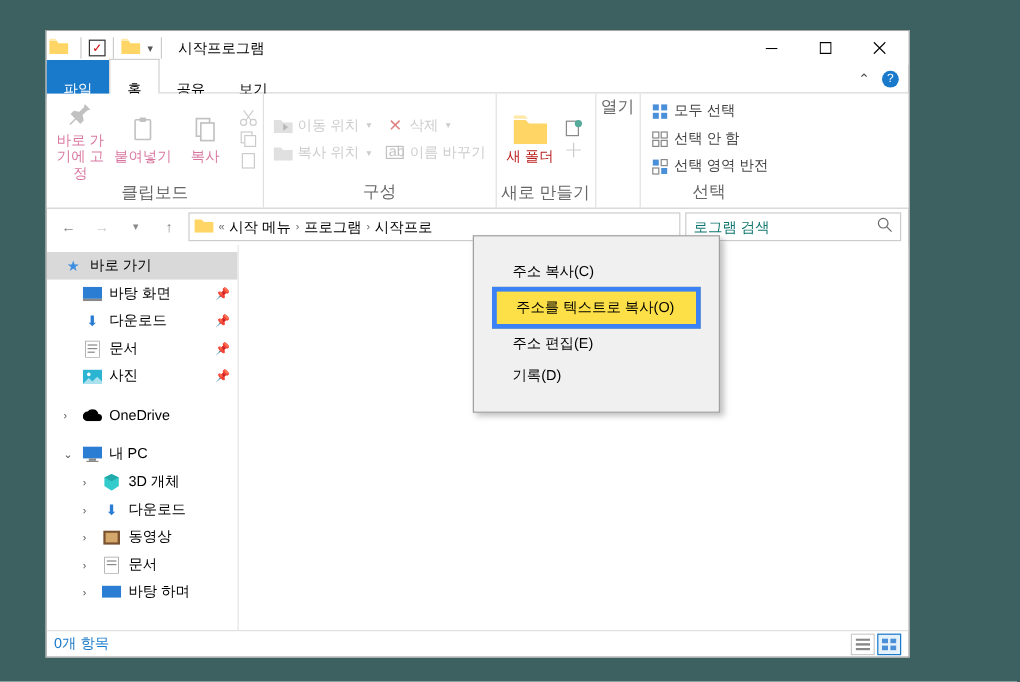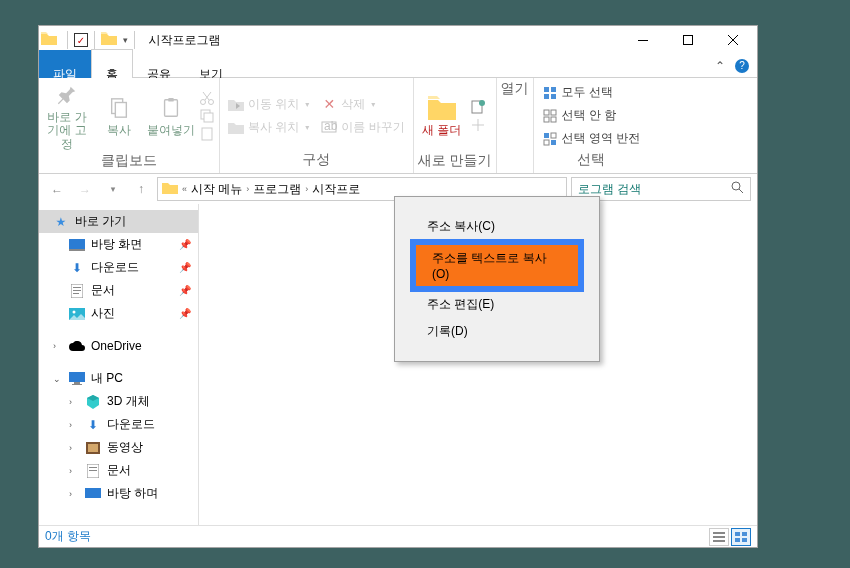--- a/index.html
+++ b/index.html
@@ -143,21 +143,21 @@
       align-items: center;
       justify-content: center;
       width: 48px;
       height: 72px;
       gap: 2px;
       color: #b91c1c;
       text-align: center;
       line-height: 1.1;
     }
     .rbtn-large.disabled {
-      color: #14532d;
+      color: #be185d;
       opacity: 0.6;
     }
     .rbtn-small {
       display: flex;
       align-items: center;
       gap: 4px;
       padding: 2px 4px;
       color: #444;
     }
     .rbtn-small.disabled {
@@ -283,22 +283,22 @@
       background: #f0f0f0;
       border: 1px solid #a0a0a0;
       box-shadow: 3px 3px 5px rgba(0,0,0,0.25);
       padding: 16px;
     }
     .menu-item {
       padding: 5px 16px;
       cursor: pointer;
     }
     .menu-item.highlighted {
-      background: #f97316;
-      border: 6px solid #3b82f6;
+      background: #fde047;
+      border: 4px solid #3b82f6;
       margin: -1px;
       position: relative;
       z-index: 1;
     }
     .statusbar {
       height: 22px;
       border-top: 1px solid #e0e0e0;
       display: flex;
       align-items: center;
       padding: 0 6px;
@@ -389,34 +389,34 @@
           <div class="ricon-lg">
               <svg width="22" height="22" viewBox="0 0 24 24">
                 <path fill="#999" d="M16 3l5 5-3 1-4 4 1 5-3 3-4-4-5 5-1-1 5-5-4-4 3-3 5 1 4-4z"></path>
               </svg>
             </div>
           <span>바로 가기에 고정</span>
         </div>
         <div class="rbtn-large disabled">
           <div class="ricon-lg">
               <svg width="22" height="22" viewBox="0 0 24 24">
-                <rect x="4" y="2" width="12" height="16" fill="none" stroke="#999" stroke-width="1.5"></rect>
-                <rect x="8" y="6" width="12" height="16" fill="#fff" stroke="#999" stroke-width="1.5"></rect>
-              </svg>
-            </div>
-          <span>복사</span>
+                <rect x="5" y="3" width="14" height="18" rx="1" fill="none" stroke="#999" stroke-width="1.5"></rect>
+                <rect x="9" y="1" width="6" height="4" rx="1" fill="#999"></rect>
+              </svg>
+            </div>
+          <span>붙여넣기</span>
         </div>
         <div class="rbtn-large disabled">
           <div class="ricon-lg">
               <svg width="22" height="22" viewBox="0 0 24 24">
-                <rect x="5" y="3" width="14" height="18" rx="1" fill="none" stroke="#999" stroke-width="1.5"></rect>
-                <rect x="9" y="1" width="6" height="4" rx="1" fill="#999"></rect>
-              </svg>
-            </div>
-          <span>붙여넣기</span>
+                <rect x="4" y="2" width="12" height="16" fill="none" stroke="#999" stroke-width="1.5"></rect>
+                <rect x="8" y="6" width="12" height="16" fill="#fff" stroke="#999" stroke-width="1.5"></rect>
+              </svg>
+            </div>
+          <span>복사</span>
         </div>
         <div class="rv">
           <div class="ricon-sm disabled" style="opacity:.5">
               <svg width="16" height="16" viewBox="0 0 16 16">
                 <circle cx="4" cy="12" r="2.5" fill="none" stroke="#999"></circle>
                 <circle cx="12" cy="12" r="2.5" fill="none" stroke="#999"></circle>
                 <path d="M6 10L12 2M10 10L4 2" stroke="#999"></path>
               </svg>
             </div>
           <div class="ricon-sm disabled" style="opacity:.5">

